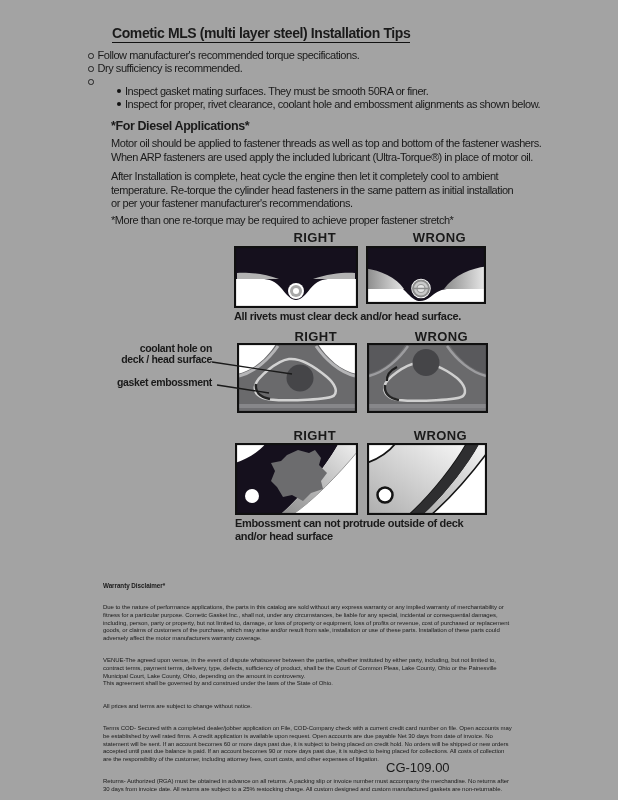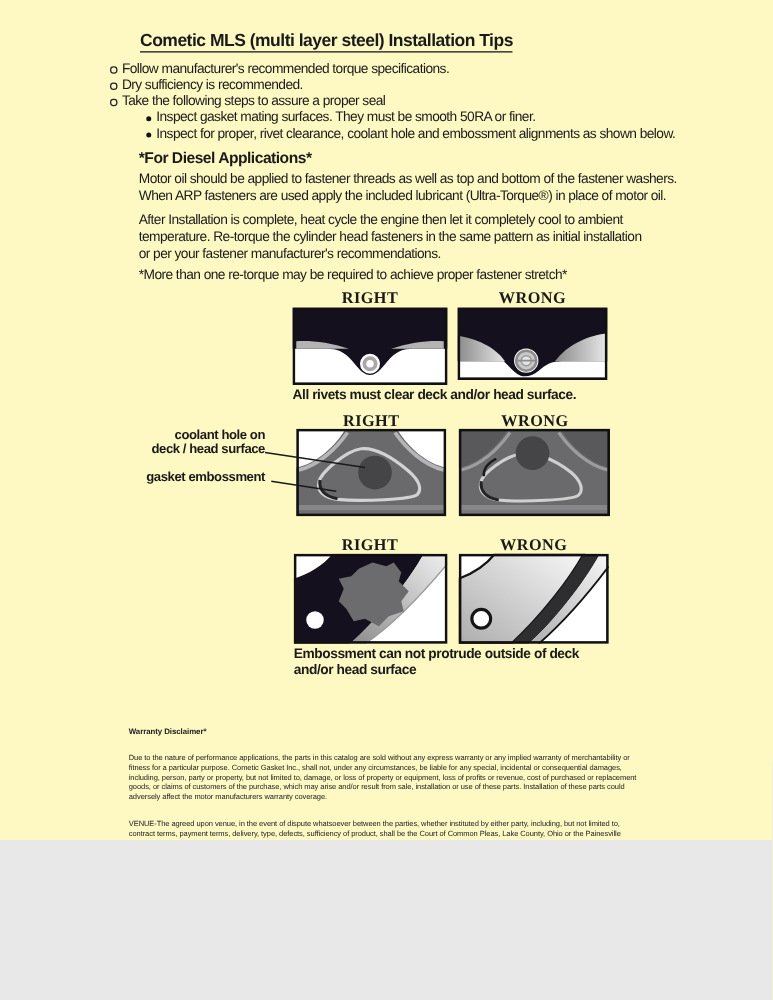--- a/index.html
+++ b/index.html
@@ -1,27 +1,27 @@
 <!DOCTYPE html>
 <html><head>
 <meta charset="utf-8">
 <style>
   html,body{margin:0;padding:0;background:#e8e8e8;}
-  .page{width:618px;height:672px;background:#fef9c3;position:relative;overflow:hidden;
+  .page{width:618px;height:800px;background:#a3a3a3;position:relative;overflow:hidden;
         font-family:"Liberation Sans","DejaVu Sans",sans-serif;color:#1a1a1a;margin:0 auto;}
   .abs{position:absolute;}
   .title{font-size:14px;font-weight:bold;letter-spacing:-0.4px;border-bottom:1.6px solid #111;
          padding-bottom:1px;display:inline-block;}
   .bullet-line{display:flex;align-items:flex-start;font-size:11px;letter-spacing:-0.45px;
                line-height:13px;}
   .o-bullet{width:3.5px;height:3.5px;border:1px solid #222;border-radius:50%;margin:4px 4px 0 0;flex:none;}
   .f-bullet{width:4px;height:4px;background:#111;border-radius:50%;margin:4.5px 4px 0 0;flex:none;}
   .section-head{font-size:12.5px;font-weight:bold;letter-spacing:-0.4px;}
   .body-text{font-size:11px;letter-spacing:-0.45px;line-height:13.5px;white-space:pre-line;}
-  .dg-header{font-size:13px;font-weight:600;letter-spacing:0.4px;text-align:center;width:80px;font-family:Liberation Serif, serif;}
+  .dg-header{font-size:13px;font-weight:600;letter-spacing:0.4px;text-align:right;width:80px;}
   .dg-caption{font-size:11px;font-weight:600;letter-spacing:-0.35px;line-height:12.5px;white-space:pre-line;}
   .dg-label{font-size:10.5px;font-weight:600;letter-spacing:-0.35px;line-height:10.5px;
             text-align:right;white-space:pre-line;width:117px;}
   .legal{font-size:6px;letter-spacing:-0.05px;line-height:7.7px;white-space:pre-line;width:472px;}
   .legal p{margin:0 0 7px 0;}
   .legal-head{font-weight:bold;font-size:6.3px;margin:0 0 9.5px 0;}
   .doc-code{font-size:13px;}
   svg{display:block;}
 </style>
 </head>
@@ -37,21 +37,20 @@
     <div class="bullet-line">
       <span class="o-bullet"></span>
       <span>Follow manufacturer's recommended torque specifications.</span>
     </div>
     <div class="bullet-line">
       <span class="o-bullet"></span>
       <span>Dry sufficiency is recommended.</span>
     </div>
     <div class="bullet-line">
       <span class="o-bullet"></span>
-      <span>Take the following steps to assure a proper seal</span>
     </div>
     <div class="bullet-line" style="margin-left:29px;">
       <span class="f-bullet"></span>
       <span>Inspect gasket mating surfaces.  They must be smooth 50RA or finer.</span>
     </div>
     <div class="bullet-line" style="margin-left:29px;">
       <span class="f-bullet"></span>
       <span>Inspect for proper, rivet clearance, coolant hole and embossment alignments as shown below.</span>
     </div>
   </div>

